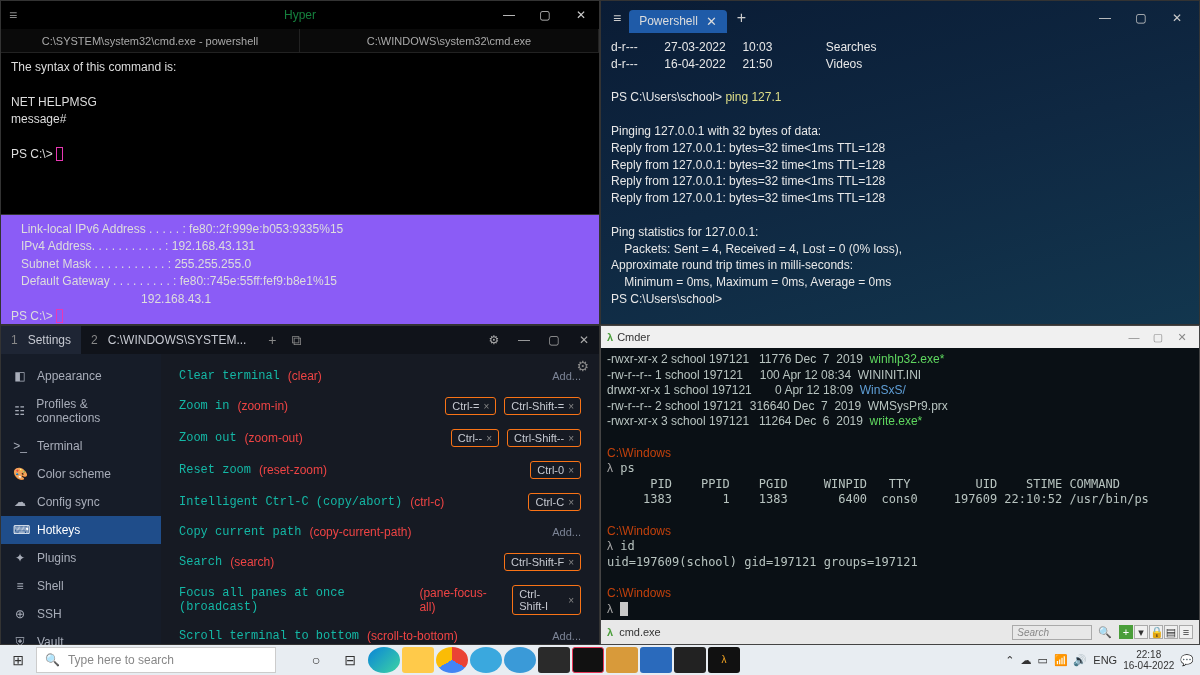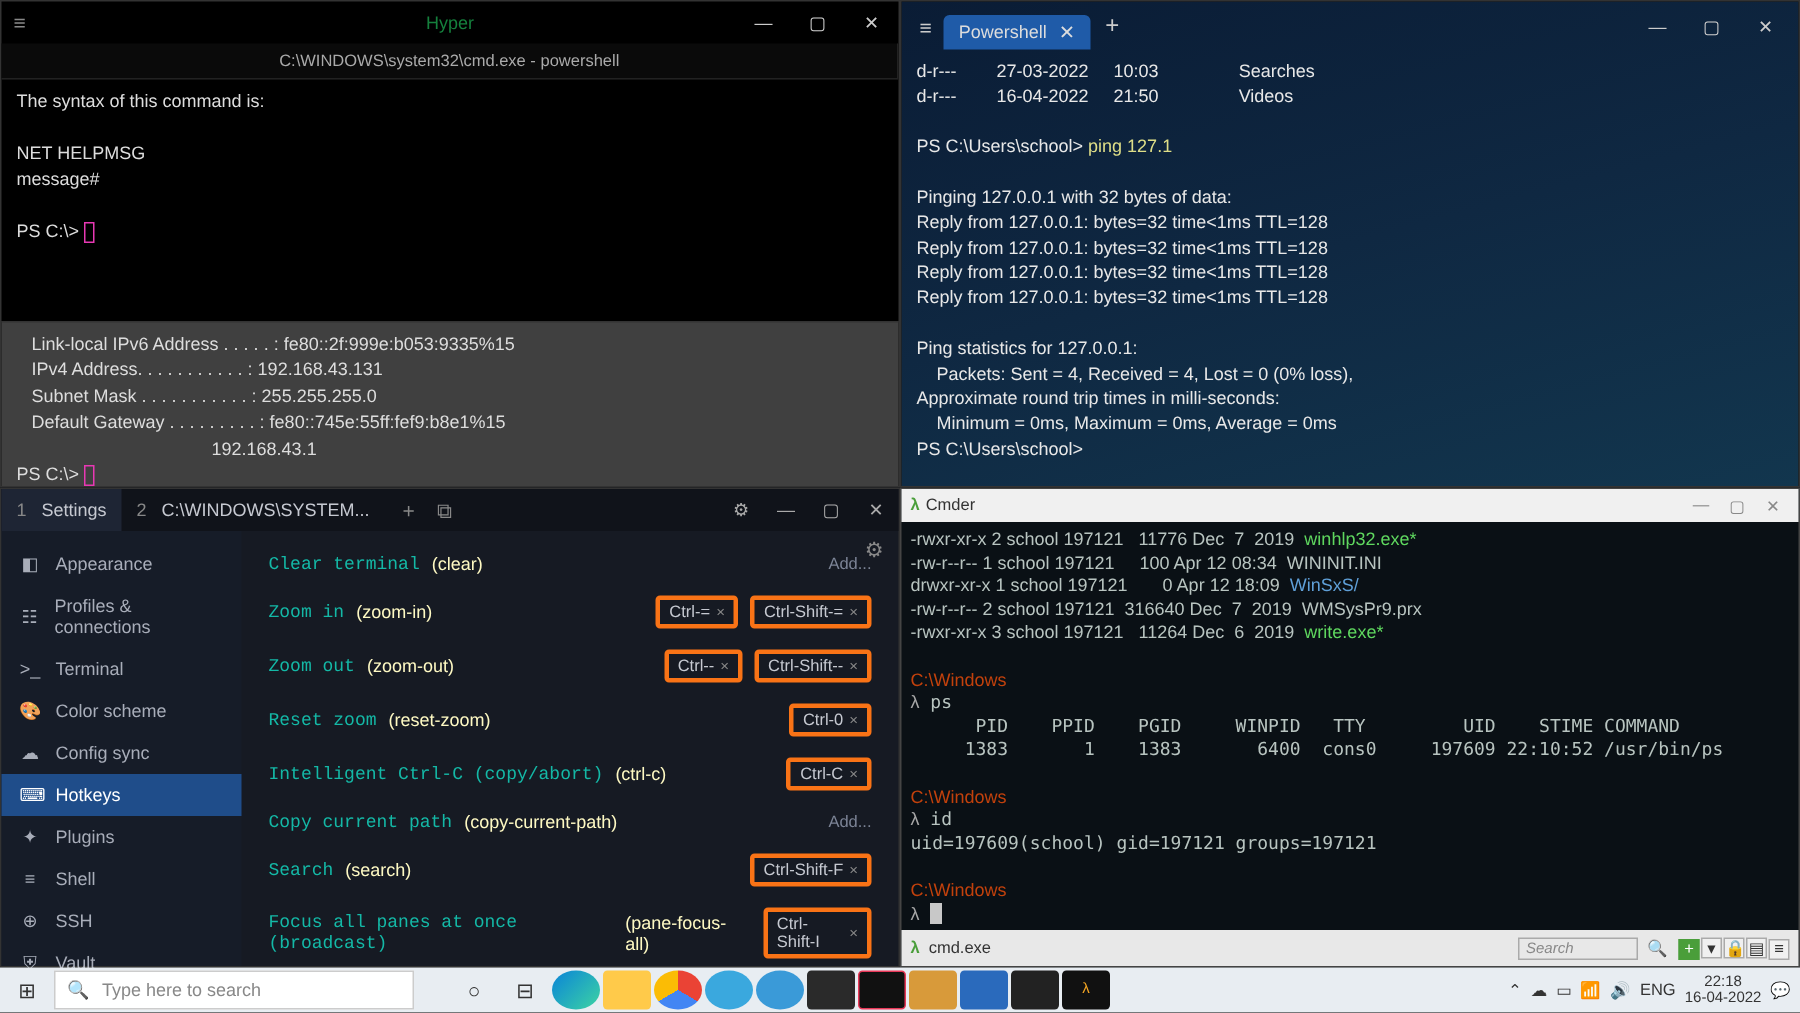--- a/index.html
+++ b/index.html
@@ -31,23 +31,23 @@
 .tabby-win-controls span { width: 30px; text-align: center; color: #aaa; font-size: 12px; }
 .tabby-body { display: flex; height: calc(100% - 28px); }
 .tabby-sidebar { width: 160px; background: #161c28; padding: 8px 0; font-size: 12px; }
 .tabby-side-item { padding: 7px 12px; display: flex; align-items: center; gap: 10px; color: #a8adb9; }
 .tabby-side-item.active { background: #1f4d8a; color: #fff; }
 .tabby-side-item .icon { width: 14px; display: inline-block; text-align: center; font-size: 12px; }
 .tabby-settings { flex: 1; padding: 8px 18px; overflow: hidden; font-size: 12px; position: relative; }
 .tabby-gear { position: absolute; right: 10px; top: 4px; color: #888; font-size: 14px; }
 .setting-row { display: flex; align-items: center; padding: 7px 0; gap: 8px; }
 .setting-label { color: #14b8a6; font-family: Liberation Mono, monospace; }
-.setting-alias { color: #fef9c3; }
+.setting-alias { color: #ef4444; }
 .setting-row .spacer { flex: 1; }
-.keycap { border: 3px solid #f97316; border-radius: 3px; padding: 2px 6px; font-size: 11px; color: #c6c9d1; display: inline-flex; align-items: center; gap: 4px; }
+.keycap { border: 1px solid #f97316; border-radius: 3px; padding: 2px 6px; font-size: 11px; color: #c6c9d1; display: inline-flex; align-items: center; gap: 4px; }
 .keycap .x { color: #888; font-size: 10px; }
 .add-link { color: #7c8496; font-size: 11px; }
 
 
 .winterm { position: absolute; left: 600px; top: 0; width: 600px; height: 325px; background: linear-gradient(165deg, #0a1c35, #0f2842 50%, #12364e); border: 1px solid #333; color: #ddd; }
 .winterm-titlebar { height: 34px; display: flex; align-items: center; padding: 0 4px; }
 .winterm-titlebar .menu-icon { color: #ccc; padding: 0 8px; font-size: 14px; }
 .winterm-tab { background: #1f5ba8; padding: 4px 10px; border-radius: 4px 4px 0 0; font-size: 12px; display: flex; align-items: center; gap: 8px; margin-top: 6px; }
 .winterm-tab .x { font-size: 13px; }
 .winterm-titlebar .plus { padding: 0 10px; color: #ccc; font-size: 16px; }
@@ -91,31 +91,32 @@
   <div class="hyper-title">
     <span class="menu-icon">≡</span>
     <span class="title-text">Hyper</span>
     <div class="win-controls">
       <span>—</span>
       <span>▢</span>
       <span>✕</span>
     </div>
   </div>
   <div class="hyper-tabs">
-    <div class="hyper-tab">C:\WINDOWS\system32\cmd.exe - powershell</div>
+    <div class="hyper-tab">C:\SYSTEM\system32\cmd.exe - powershell</div>
+    <div class="hyper-tab">C:\WINDOWS\system32\cmd.exe</div>
   </div>
   <div class="hyper-body">
     <div class="hyper-pane"><span>The syntax of this command is:
 
 NET HELPMSG
 message#
 
 PS C:\&gt; </span><span class="cursor"></span></div>
   </div>
-  <div class="hyper-pane" style="position:absolute;bottom:0;left:0;right:0;height:110px;border-top:1px solid #333;background:#404040;"><span>   Link-local IPv6 Address . . . . . : fe80::2f:999e:b053:9335%15
+  <div class="hyper-pane" style="position:absolute;bottom:0;left:0;right:0;height:110px;border-top:1px solid #333;background:#8b5cf6;"><span>   Link-local IPv6 Address . . . . . : fe80::2f:999e:b053:9335%15
    IPv4 Address. . . . . . . . . . . : 192.168.43.131
    Subnet Mask . . . . . . . . . . . : 255.255.255.0
    Default Gateway . . . . . . . . . : fe80::745e:55ff:fef9:b8e1%15
                                        192.168.43.1
 PS C:\&gt; </span><span class="cursor"></span></div>
 </div>
 
 <div class="tabby">
   <div class="tabby-tabs">
     <div class="tabby-tab active">

